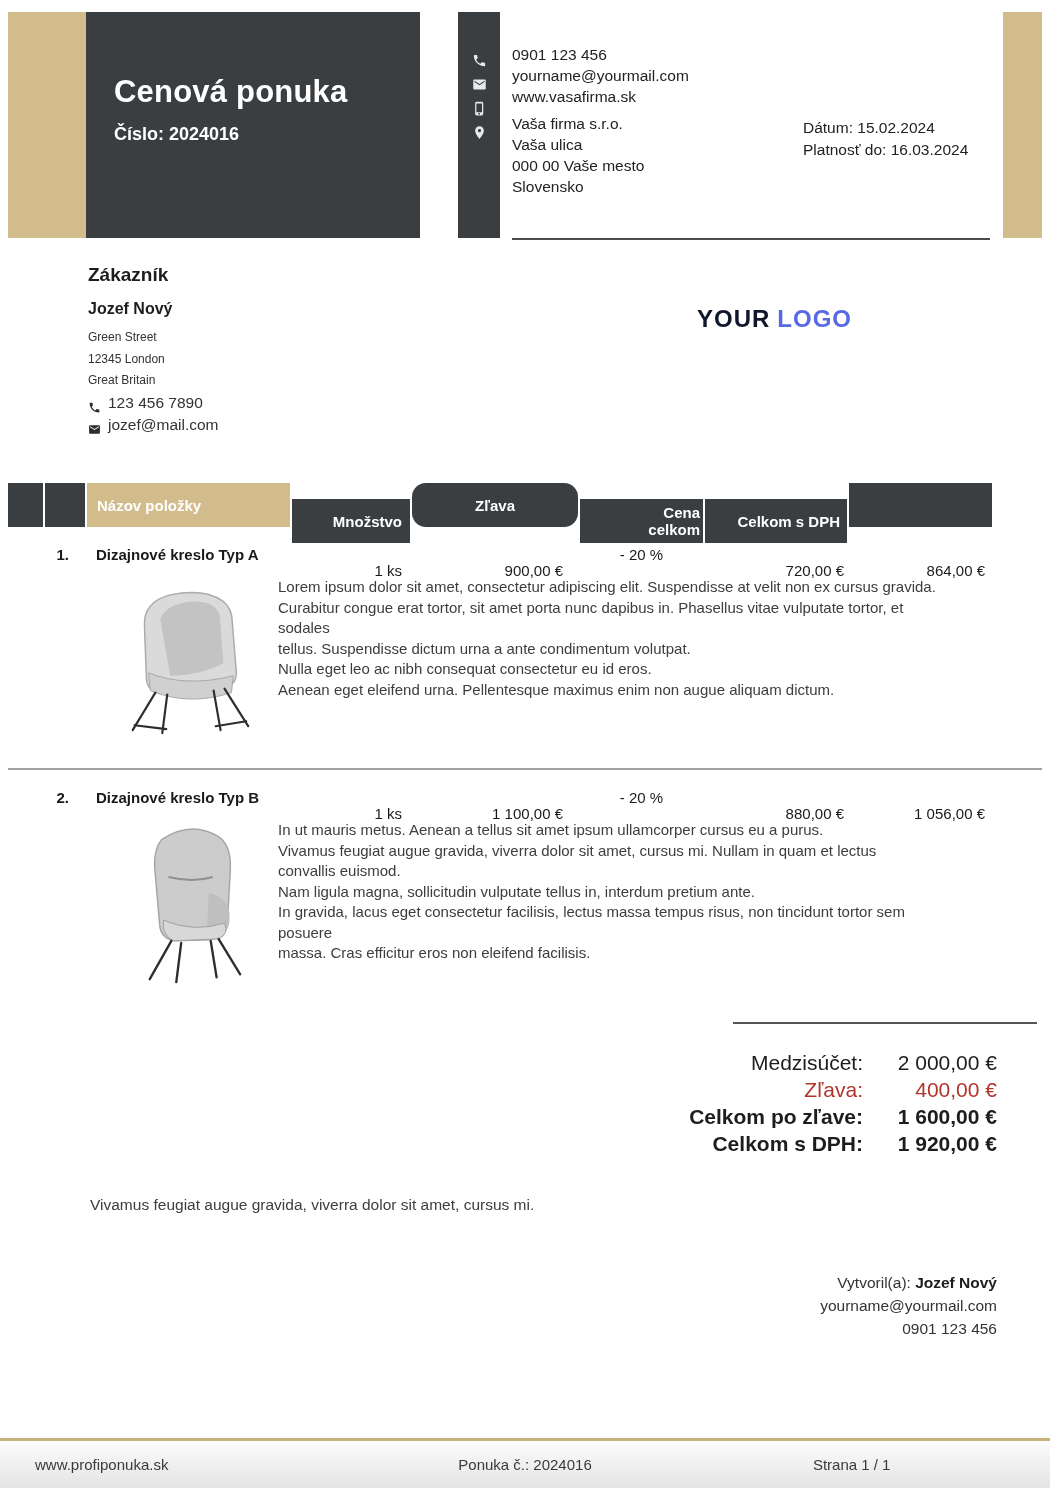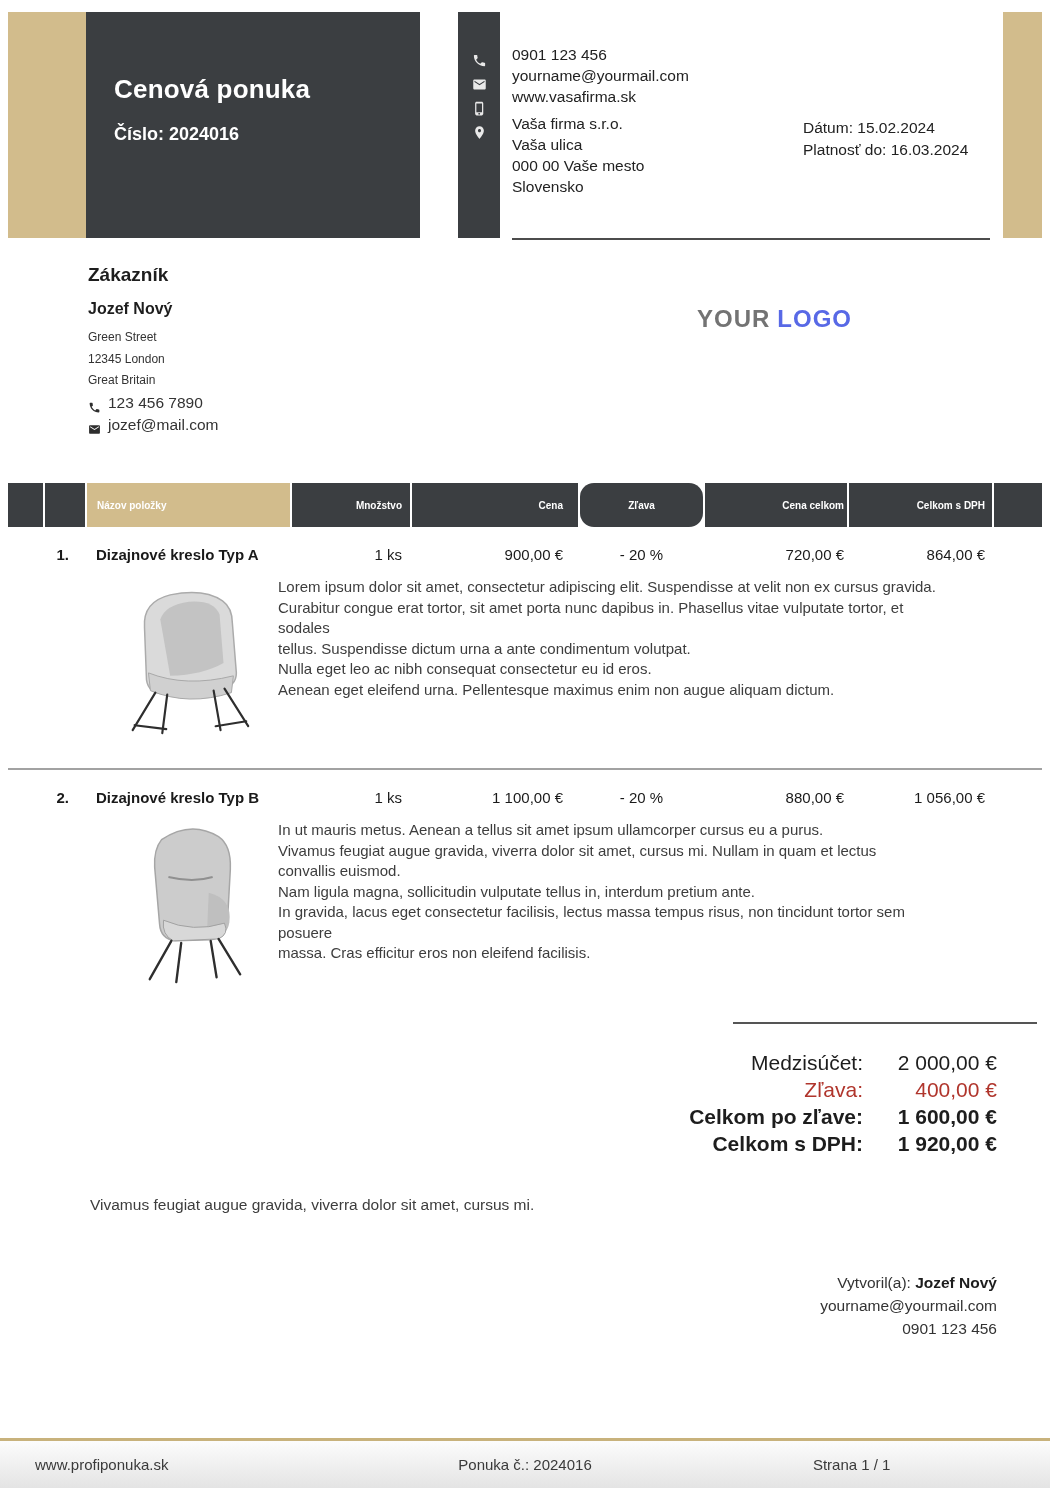--- a/index.html
+++ b/index.html
@@ -9,57 +9,57 @@
     background:#ffffff; overflow:hidden;
     font-family:"Liberation Sans", sans-serif; color:#1d1d1d;
   }
   
   .tan-left  { position:absolute; left:8px;  top:12px; width:78px;  height:226px; background:#d2bc8c; }
   .tan-right { position:absolute; left:1003px; top:12px; width:39px; height:226px; background:#d2bc8c; }
   .dark-title {
     position:absolute; left:86px; top:12px; width:334px; height:226px;
     background:#3b3e41; color:#fff;
   }
-  .doc-title  { position:absolute; left:28px; top:62px; font-size:26px; font-weight:bold; letter-spacing:0.2px; }
+  .doc-title  { position:absolute; left:28px; top:62px; font-size:31px; font-weight:bold; letter-spacing:0.2px; }
   .doc-number { position:absolute; left:28px; top:112px; font-size:18px; font-weight:bold; }
   .icon-strip {
     position:absolute; left:458px; top:12px; width:42px; height:226px;
     background:#3b3e41; display:flex; flex-direction:column; align-items:center;
     padding-top:41px; gap:9px;
   }
   .icon-strip svg { width:15px; height:15px; fill:#e9e9e9; }
   .contact-block { position:absolute; left:512px; top:44px; font-size:15.5px; line-height:21px; color:#222; }
   .contact-block .grp2 { margin-top:6px; }
   .date-block { position:absolute; left:803px; top:117px; font-size:15.5px; line-height:21.5px; color:#222; }
   .contact-rule { position:absolute; left:512px; top:238px; width:478px; height:2px; background:#4c4c4c; }
 
   
   .customer { position:absolute; left:88px; top:264px; color:#333; }
   .cust-heading { font-size:19px; font-weight:bold; color:#1d1d1d; margin-bottom:14px; }
   .cust-name { font-size:16px; font-weight:bold; color:#1d1d1d; margin-bottom:9px; }
   .cust-line { font-size:12px; line-height:21.5px; }
   .cust-contact { display:flex; align-items:flex-end; gap:7px; font-size:15.5px; line-height:22px; }
   .cust-contact svg { width:13px; height:13px; fill:#2d2d2d; flex:0 0 auto; }
   .logo { position:absolute; left:697px; top:305px; font-size:24px; font-weight:bold; letter-spacing:1px; white-space:nowrap; }
-  .logo .w1 { color:#737373; }
+  .logo .w1 { color:#0f172a; }
   .logo .w2 { color:#5869e6; margin-left:7px; }
 
   
   .grid-cols {
     display:grid;
     grid-template-columns:35px 40px 203px 118px 166px 123px 142px 143px 48px;
     column-gap:2px;
   }
   .thead { position:absolute; left:8px; top:483px; width:1034px; height:44px; }
   .thead .cell {
-    background:#3b3e41; color:#fff; font-size:10px; font-weight:bold;
+    background:#3b3e41; color:#fff; font-size:15px; font-weight:bold;
     display:flex; align-items:center; height:44px;
   }
   .thead .cell.tan { background:#d2bc8c; padding-left:10px; }
-  .al-r { justify-content:flex-end; text-align:right; }
+  .al-r { justify-content:flex-end; text-align:right;margin-top:16px; }
   .al-c { justify-content:center; text-align:center;border-radius:14px; }
   .pr8  { padding-right:8px; }
   .pr15 { padding-right:15px; }
   .pr3  { padding-right:3px;padding-left:39px; }
   .pr7  { padding-right:7px; }
 
   .item-row { position:absolute; left:8px; width:1034px; font-size:15px; color:#1a1a1a; }
   .item-row .c { display:flex; align-items:center; height:18px; }
   .item-row .num  { grid-column:2; justify-content:flex-end; padding-right:16px; font-weight:bold; }
   .item-row .name { grid-column:3; padding-left:9px; font-weight:bold; }
@@ -161,21 +161,20 @@
 
   <div class="logo">
     <span class="w1">YOUR</span><span class="w2">LOGO</span>
   </div>
 
   <div class="thead grid-cols">
     <div class="cell"></div>
     <div class="cell"></div>
     <div class="cell tan">Názov položky</div>
     <div class="cell al-r pr8">Množstvo</div>
-    <div class="cell al-r pr15">Cena</div>
     <div class="cell al-c">Zľava</div>
     <div class="cell al-r pr3">Cena celkom</div>
     <div class="cell al-r pr7">Celkom s DPH</div>
     <div class="cell"></div>
   </div>
 
   <div class="item-row grid-cols" style="top:545px;">
     <div class="c num">1.</div>
     <div class="c name">Dizajnové kreslo Typ A</div>
     <div class="c al-r pr8" style="grid-column:4">1 ks</div>

